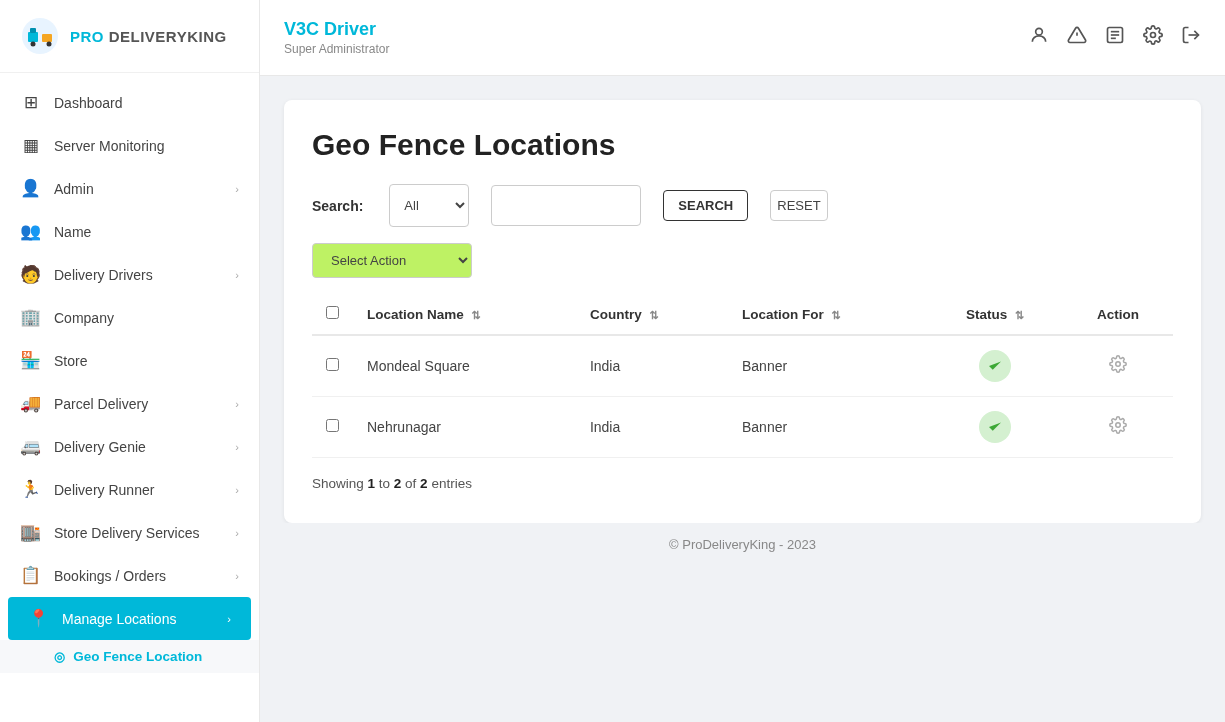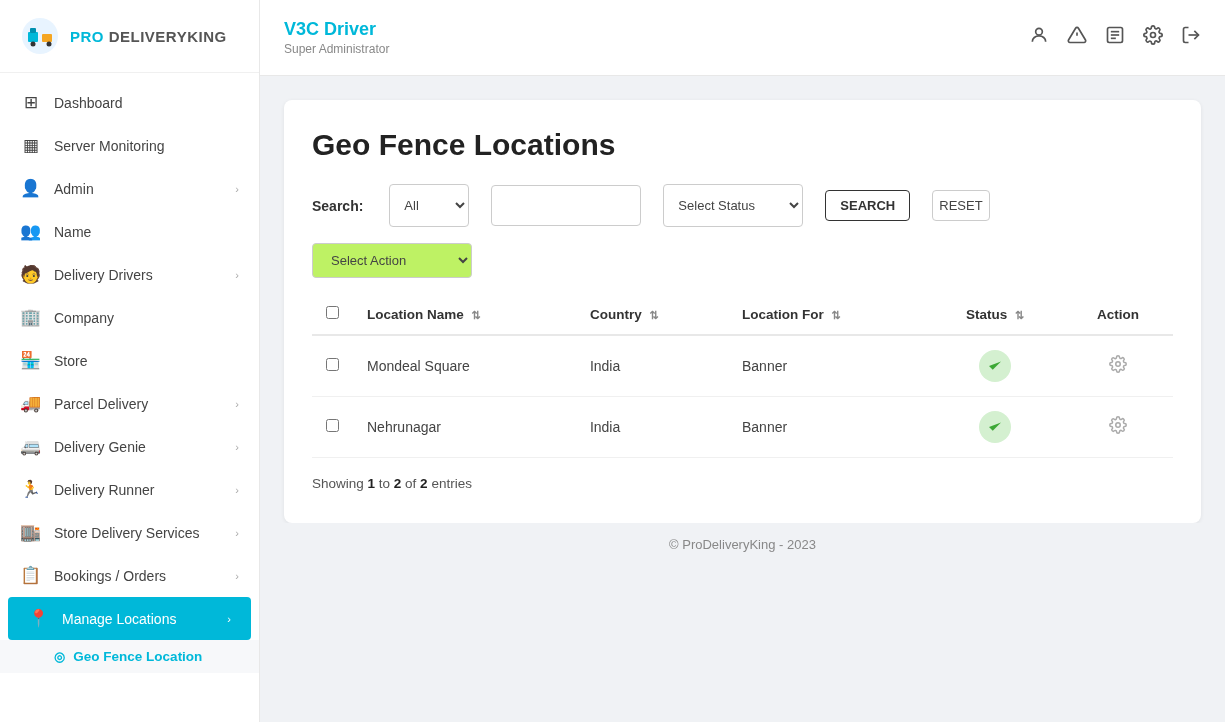--- a/index.html
+++ b/index.html
@@ -380,25 +380,20 @@
       <h1 class="page-title">Geo Fence Locations</h1>
 
       <div class="search-bar">
         <span class="search-label">Search:</span>
         <select class="search-select">
           <option>All</option>
           <option>Location Name</option>
           <option>Country</option>
         </select>
         <input class="search-input" type="text" placeholder="" value="" style="">
-        <select class="status-select">
-          <option>Select Status</option>
-          <option>Active</option>
-          <option>Inactive</option>
-        </select>
         <button class="btn-search">SEARCH</button>
         <button class="btn-reset">RESET</button>
       </div>
 
       <div class="action-select-wrap">
         <select class="action-select">
           <option>Select Action</option>
           <option>Delete</option>
         </select>
       </div>

